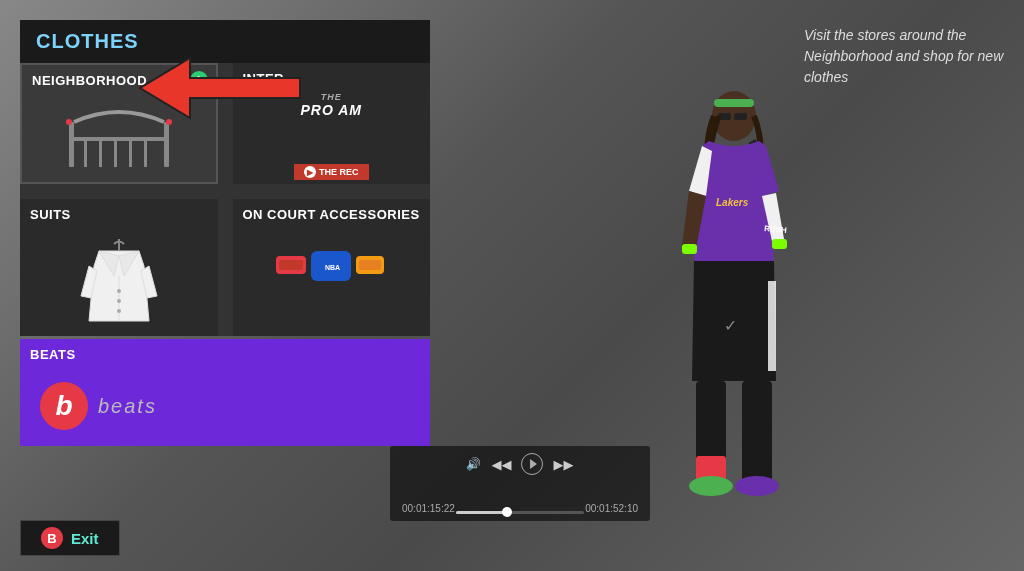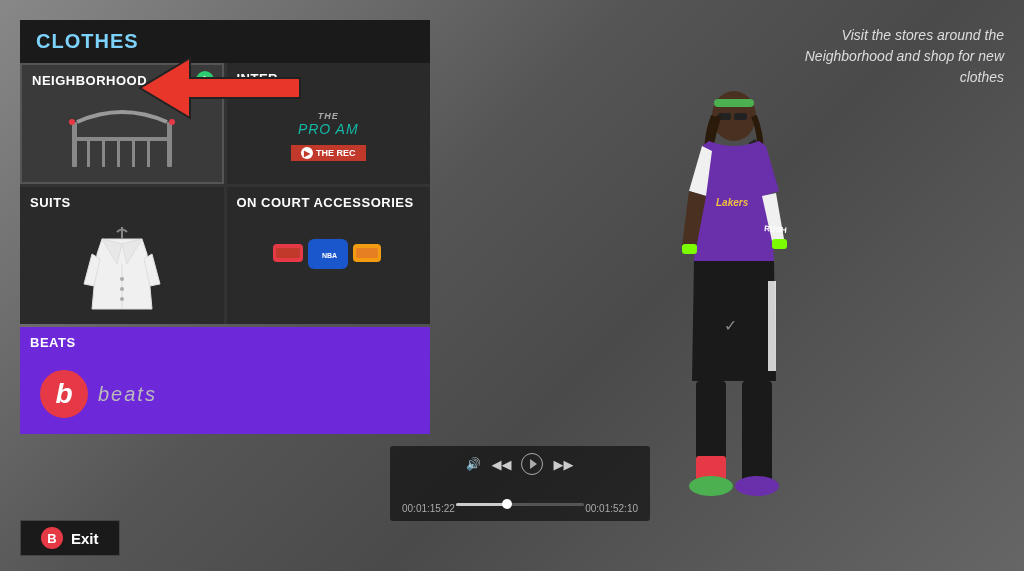--- a/index.html
+++ b/index.html
@@ -37,21 +37,21 @@
       font-size: 20px;
       font-weight: 900;
       padding: 10px 16px;
       letter-spacing: 1px;
       text-transform: uppercase;
     }
 
     .menu-grid {
       display: grid;
       grid-template-columns: 1fr 1fr;
-      gap: 3px;
+      gap: 15px;
       background: #333;
     }
 
     .menu-item {
       background: #2a2a2a;
       position: relative;
       cursor: pointer;
     }
 
     .menu-item-label {
@@ -152,21 +152,21 @@
     
     .description-panel {
       position: absolute;
       top: 25px;
       right: 20px;
       width: 200px;
       color: #ddd;
       font-size: 14px;
       line-height: 1.5;
       font-style: italic;
-      text-align: right;
+      text-align: left;
     }
 
     
     .media-player {
       position: absolute;
       bottom: 55px;
       left: 420px;
       right: 380px;
       background: rgba(0,0,0,0.5);
       padding: 8px 12px;
@@ -197,21 +197,21 @@
       width: 0;
       height: 0;
       border-left: 7px solid #aaa;
       border-top: 5px solid transparent;
       border-bottom: 5px solid transparent;
       margin-left: 2px;
     }
 
     .progress-bar-container {
       display: flex;
-      align-items: flex-start;
+      align-items: flex-end;
       gap: 1px;
       margin-top: 28px;
     }
 
     .time-label {
       color: #aaa;
       font-size: 10px;
       white-space: nowrap;
     }
 
@@ -269,21 +269,21 @@
       height: 70px;
     }
 
     
     .proam-img {
       width: 100%;
       height: 90px;
       display: flex;
       flex-direction: column;
       align-items: center;
-      justify-content: center;
+      justify-content: space-between;
       gap: 4px;
     }
 
     
     .big-red-arrow {
       position: absolute;
       top: 48px;
       left: 130px;
       z-index: 30;
       pointer-events: none;
@@ -345,21 +345,21 @@
         </svg>
       </div>
     </div>
 
     <div class="menu-item">
       <div class="menu-item-label">INTER</div>
       <div class="proam-img">
 
         <div style="color:#fff; font-size:11px; font-weight:900; font-style:italic; letter-spacing:1px; text-align:center; line-height:1.1; margin-bottom:4px;">
           <span style="font-size:9px; color:#aaa;">THE</span><br>
-          <span style="font-size:14px; font-weight:400; color:#14b8a6;">PRO AM</span>
+          <span style="font-size:14px; font-weight:700; color:#ffffff;">PRO AM</span>
         </div>
 
         <div style="background:#c0392b; color:#fff; font-size:9px; font-weight:900; padding:2px 10px; display:flex; align-items:center; gap:3px;">
           <span style="width:12px; height:12px; background:#fff; border-radius:50%; display:inline-flex; align-items:center; justify-content:center;">
             <span style="color:#c0392b; font-size:8px; font-weight:900;">▶</span>
           </span>
           THE REC
         </div>
       </div>
     </div>
@@ -421,21 +421,21 @@
         <span style="color:#fff; font-size:28px; font-weight:900; font-style:italic; line-height:1;">b</span>
       </div>
       <span style="color:#bbb; font-size:20px; font-style:italic; font-weight:300; letter-spacing:2px;">beats</span>
     </div>
   </div>
 
 </div>
 
 <div class="exit-button" style="position:absolute; bottom:15px; left:20px; display:flex; align-items:center; gap:8px; background:#1a1a1a; padding:6px 20px; cursor:pointer; border:1px solid #444;">
   <div class="b-button" style="width:22px; height:22px; background:#e63946; border-radius:50%; display:flex; align-items:center; justify-content:center; color:#fff; font-size:13px; font-weight:bold;">B</div>
-  <span class="exit-label" style="color:#ffffff; font-size:15px; font-weight:600;">Exit</span>
+  <span class="exit-label" style="color:#5eead4; font-size:15px; font-weight:600;">Exit</span>
 </div>
 
 <div class="description-panel">
   <span>Visit the stores around the Neighborhood and shop for new clothes</span>
 </div>
 
 <div class="character-area">
   <svg width="200" height="460" viewBox="0 0 200 460" xmlns="http://www.w3.org/2000/svg">
 
     <ellipse cx="100" cy="55" rx="22" ry="25" fill="#4a3020"></ellipse>

